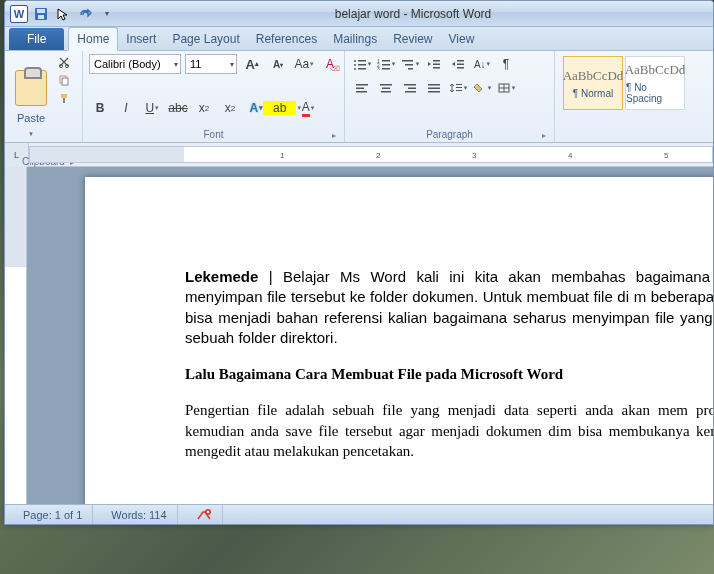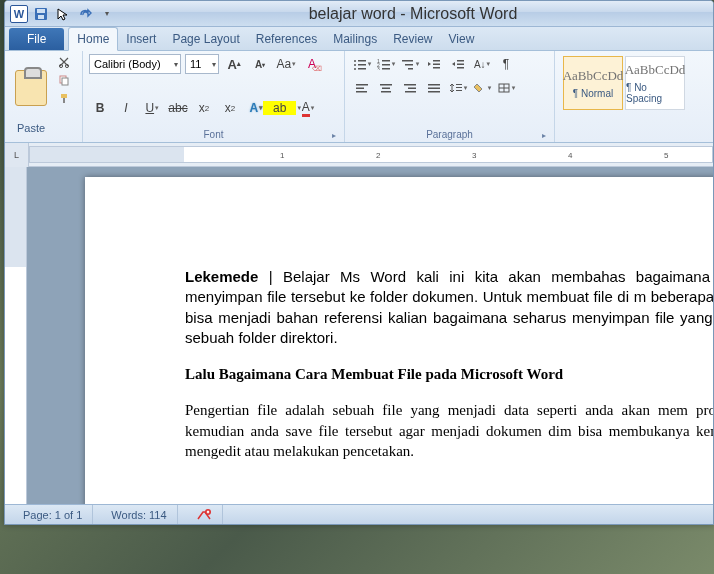--- a/index.html
+++ b/index.html
@@ -2,41 +2,41 @@
 <html><head>
 <meta charset="utf-8">
 <style>
 * { box-sizing: border-box; margin: 0; padding: 0; font-family: "Segoe UI", Tahoma, sans-serif; }
 body { background: #5a6a5a; width: 714px; height: 574px; overflow: hidden; position: relative; }
 .window { position: absolute; top: 0; left: 4px; width: 710px; height: 525px; background: #fff; border: 1px solid #7a98b8; border-radius: 4px 4px 0 0; box-shadow: 0 0 6px rgba(0,0,0,.3); overflow: hidden; }
 .titlebar { height: 26px; background: linear-gradient(#e2ecf7,#c7d8ec 45%,#b8cde6 46%,#cddef0); display: flex; align-items: center; padding: 0 4px; border-bottom: 1px solid #9db7d4; }
 .qat { display: flex; align-items: center; gap: 2px; }
 .qat-icon { width: 20px; height: 20px; display: flex; align-items: center; justify-content: center; border-radius: 2px; }
 .word-logo { width:18px; height:18px; background:#fff; border:1px solid #2b579a; border-radius:2px; display:flex; align-items:center; justify-content:center; color:#2b579a; font-weight:bold; font-size:11px; }
-.title-text { flex: 1; text-align: center; font-size: 16px; color: #333; }
+.title-text { flex: 1; text-align: center; font-size: 12px; color: #333; }
 .tabbar { height: 24px; background: linear-gradient(#dce8f5,#cddded); display:flex; align-items:flex-end; padding-left:4px; border-bottom:1px solid #a5bfd9; }
 .tab-file { background: linear-gradient(#3f77b8,#2b5fa0); color:#fff; font-size:12px; padding:4px 18px; border-radius:3px 3px 0 0; margin-right:4px; cursor:pointer; }
 .tab { font-size:12px; color:#3b5a82; padding:4px 8px; cursor:pointer; }
 .tab.active { background:#f2f7fc; border:1px solid #a5bfd9; border-bottom:1px solid #f2f7fc; border-radius:3px 3px 0 0; margin-bottom:-1px; }
 .ribbon { height: 92px; background: linear-gradient(#f2f7fc,#e6eef8); display:flex; border-bottom:1px solid #a5bfd9; }
 .group { border-right:1px solid #c5d6e8; display:flex; flex-direction:column; padding:3px 6px 0; }
 .group-body { flex:1; display:flex; align-items:flex-start; gap:4px; }
 .group-label { font-size:10px; color:#5a7199; text-align:center; padding:2px 0; position:relative; }
 .group-label::after { content:"▸"; font-size:8px; position:absolute; right:2px; bottom:2px; color:#6a82a6; }
-.big-btn { display:flex; flex-direction:column; align-items:center; gap:16px; padding:16px 4px; cursor:pointer; border-radius:3px; }
+.big-btn { display:flex; flex-direction:column; align-items:center; gap:6px; padding:16px 4px; cursor:pointer; border-radius:3px; }
 .big-btn .lbl { font-size:11px; color:#3b5a82; }
 .clip-icon { width:32px; height:36px; background:#f8e4b0; border:1px solid #c9a050; border-radius:3px; position:relative; }
 .clip-icon::before { content:""; position:absolute; top:-4px; left:8px; width:14px; height:8px; border:2px solid #888; border-radius:4px 4px 0 0; background:#ddd; }
 .mini-col { display:flex; flex-direction:column; gap:2px; }
 .mini { width:18px; height:16px; border:1px solid transparent; border-radius:2px; display:flex; align-items:center; justify-content:center; font-size:10px; cursor:pointer; color:#444; }
 .font-row { display:flex; align-items:center; gap:4px; margin-bottom:4px; }
 .combo { height:20px; background:#fff; border:1px solid #a8b8cc; font-size:11px; padding:0 14px 0 4px; display:flex; align-items:center; position:relative; cursor:pointer; }
 .combo::after { content:"▾"; position:absolute; right:2px; font-size:8px; color:#555; }
 .combo.font { width:92px; }
-.combo.size { width:34px; }
+.combo.size { width:52px; }
 .rbtn { width:22px; height:20px; display:flex; align-items:center; justify-content:center; font-size:12px; cursor:pointer; border-radius:2px; color:#444; }
 .rbtn.dd::after { content:"▾"; font-size:7px; margin-left:1px; color:#666; }
 .para-grid { display:flex; flex-direction:column; gap:4px; }
 .row { display:flex; gap:2px; }
 .styles { display:flex; gap:2px; padding:2px; }
 .style-box { width:60px; height:54px; border:1px solid #d0d8e2; background:#fff; display:flex; flex-direction:column; align-items:center; justify-content:center; font-size:10px; cursor:pointer; }
 .style-box.sel { border:1px solid #e8b74a; background:#fdf2d6; }
 .style-sample { font-family:"Times New Roman",serif; font-size:13px; color:#737373; }
 .style-name { font-size:10px; color:#3b5a82; margin-top:4px; }
 .ruler-area { height:24px; background:#e6edf5; border-bottom:1px solid #bcc9da; display:flex; }

